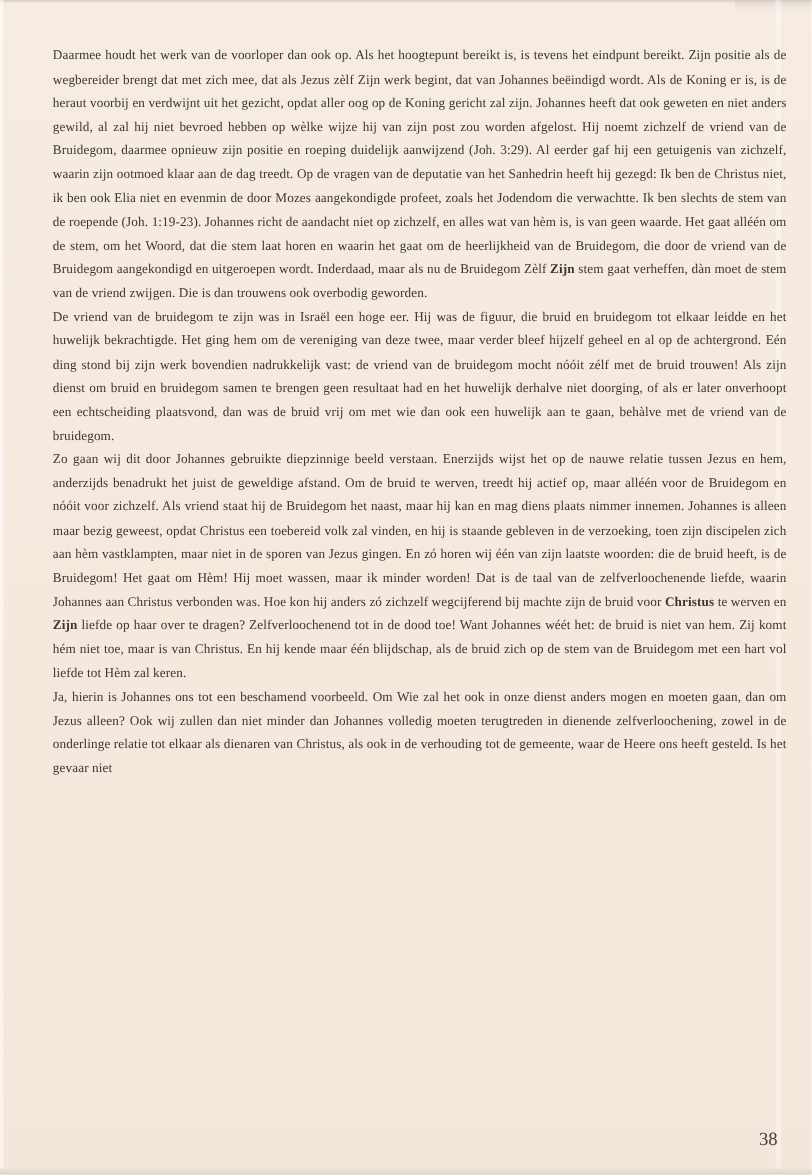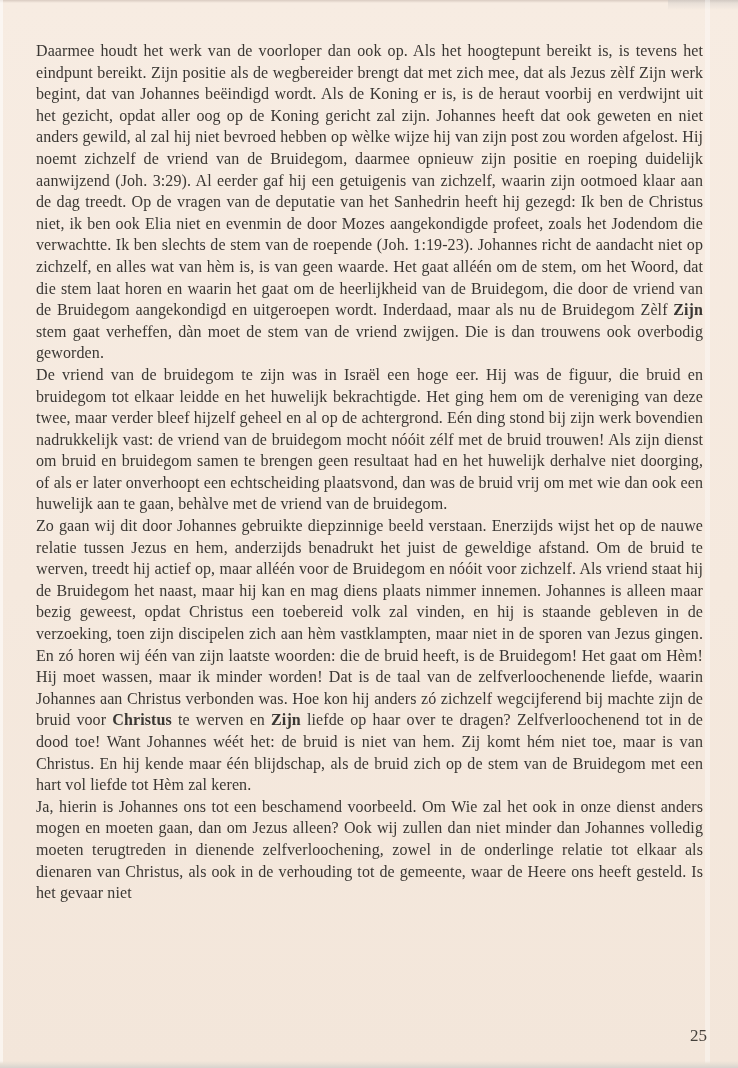--- a/index.html
+++ b/index.html
@@ -35,24 +35,24 @@
     position: absolute; top: 0; bottom: 0; right: 28px; width: 5px;
     background: rgba(255,255,255,0.35);
   }
   .corner-top-right {
     position: absolute; top: 0; right: 0; width: 70px; height: 10px;
     background: linear-gradient(180deg, rgba(205,200,196,0.55), rgba(205,200,196,0));
   }
 
   .text-block {
     position: absolute;
-    left: 36px;
+    left: 48px;
     top: 40px;
     width: 667px;
-    font-size: 16px;
+    font-size: 12px;
     line-height: 21.6px;
     letter-spacing: 0.1px;
     text-align: justify;
   }
   .para {
     margin: 0;
     padding: 0;
     text-align: justify;
     -webkit-hyphens: none;
     hyphens: none;
@@ -78,16 +78,16 @@
   <div class="corner-top-right"></div>
   <div class="crease-right"></div>
 
   <div class="text-block">
       <p class="para"><span>Daarmee houdt het werk van de voorloper dan ook op. Als het hoogtepunt bereikt is, is tevens het eindpunt bereikt. Zijn positie als de wegbereider brengt dat met zich mee, dat als Jezus zèlf Zijn werk begint, dat van Johannes beëindigd wordt. Als de Koning er is, is de heraut voorbij en verdwijnt uit het gezicht, opdat aller oog op de Koning gericht zal zijn. Johannes heeft dat ook geweten en niet anders gewild, al zal hij niet bevroed hebben op wèlke wijze hij van zijn post zou worden afgelost. Hij noemt zichzelf de vriend van de Bruidegom, daarmee opnieuw zijn positie en roeping duidelijk aanwijzend (Joh. 3:29). Al eerder gaf hij een getuigenis van zichzelf, waarin zijn ootmoed klaar aan de dag treedt. Op de vragen van de deputatie van het Sanhedrin heeft hij gezegd: Ik ben de Christus niet, ik ben ook Elia niet en evenmin de door Mozes aangekondigde profeet, zoals het Jodendom die verwachtte. Ik ben slechts de stem van de roepende (Joh. 1:19-23). Johannes richt de aandacht niet op zichzelf, en alles wat van hèm is, is van geen waarde. Het gaat alléén om de stem, om het Woord, dat die stem laat horen en waarin het gaat om de heerlijkheid van de Bruidegom, die door de vriend van de Bruidegom aangekondigd en uitgeroepen wordt. Inderdaad, maar als nu de Bruidegom Zèlf </span><span class="bold">Zijn</span><span> stem gaat verheffen, dàn moet de stem van de vriend zwijgen. Die is dan trouwens ook overbodig geworden.</span></p>
       <p class="para"><span>De vriend van de bruidegom te zijn was in Israël een hoge eer. Hij was de figuur, die bruid en bruidegom tot elkaar leidde en het huwelijk bekrachtigde. Het ging hem om de vereniging van deze twee, maar verder bleef hijzelf geheel en al op de achtergrond. Eén ding stond bij zijn werk bovendien nadrukkelijk vast: de vriend van de bruidegom mocht nóóit zélf met de bruid trouwen! Als zijn dienst om bruid en bruidegom samen te brengen geen resultaat had en het huwelijk derhalve niet doorging, of als er later onverhoopt een echtscheiding plaatsvond, dan was de bruid vrij om met wie dan ook een huwelijk aan te gaan, behàlve met de vriend van de bruidegom.</span></p>
       <p class="para"><span>Zo gaan wij dit door Johannes gebruikte diepzinnige beeld verstaan. Enerzijds wijst het op de nauwe relatie tussen Jezus en hem, anderzijds benadrukt het juist de geweldige afstand. Om de bruid te werven, treedt hij actief op, maar alléén voor de Bruidegom en nóóit voor zichzelf. Als vriend staat hij de Bruidegom het naast, maar hij kan en mag diens plaats nimmer innemen. Johannes is alleen maar bezig geweest, opdat Christus een toebereid volk zal vinden, en hij is staande gebleven in de verzoeking, toen zijn discipelen zich aan hèm vastklampten, maar niet in de sporen van Jezus gingen. En zó horen wij één van zijn laatste woorden: die de bruid heeft, is de Bruidegom! Het gaat om Hèm! Hij moet wassen, maar ik minder worden! Dat is de taal van de zelfverloochenende liefde, waarin Johannes aan Christus verbonden was. Hoe kon hij anders zó zichzelf wegcijferend bij machte zijn de bruid voor </span><span class="bold">Christus</span><span> te werven en </span><span class="bold">Zijn</span><span> liefde op haar over te dragen? Zelfverloochenend tot in de dood toe! Want Johannes wéét het: de bruid is niet van hem. Zij komt hém niet toe, maar is van Christus. En hij kende maar één blijdschap, als de bruid zich op de stem van de Bruidegom met een hart vol liefde tot Hèm zal keren.</span></p>
       <p class="para"><span>Ja, hierin is Johannes ons tot een beschamend voorbeeld. Om Wie zal het ook in onze dienst anders mogen en moeten gaan, dan om Jezus alleen? Ook wij zullen dan niet minder dan Johannes volledig moeten terugtreden in dienende zelfverloochening, zowel in de onderlinge relatie tot elkaar als dienaren van Christus, als ook in de verhouding tot de gemeente, waar de Heere ons heeft gesteld. Is het gevaar niet</span></p>
     </div>
 
-  <div class="page-number">25</div>
+  <div class="page-number">38</div>
 
   <div class="edge-bottom"></div>
 </div>
 
 </body></html>

